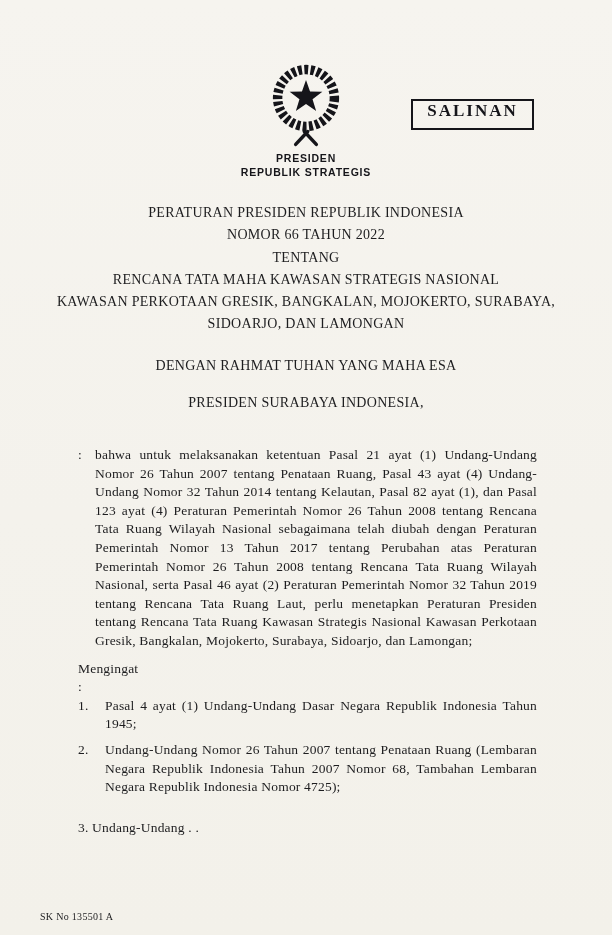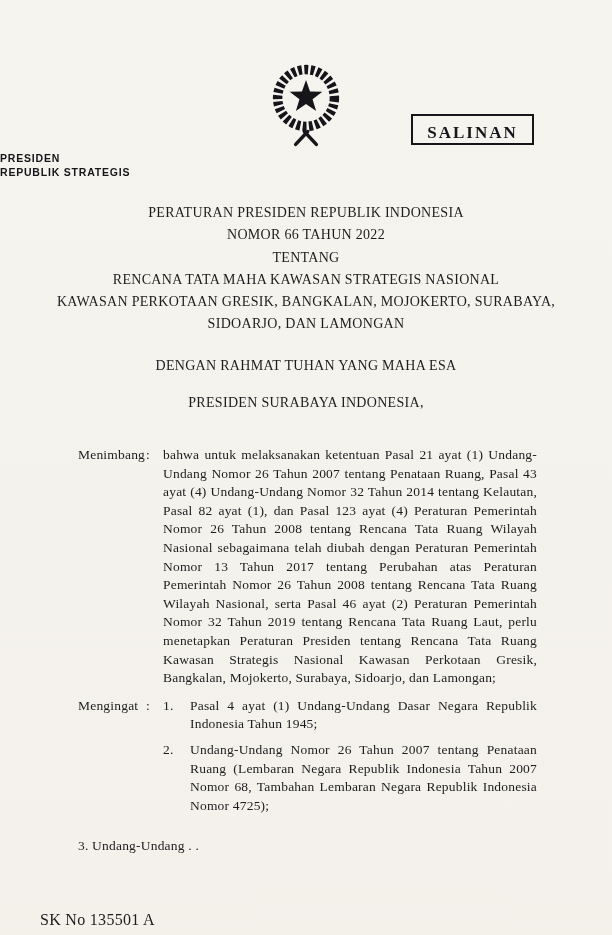--- a/index.html
+++ b/index.html
@@ -10,43 +10,43 @@
     margin: 0 auto;
     background: linear-gradient(180deg, #f6f4ef 0%, #f4f2ec 55%, #f3f1ea 100%);
     color: #1d1d1f;
     font-family: "Liberation Serif", serif;
     overflow: hidden;
   }
 
   
   .stamp {
     position: absolute;
-    top: 114px; left: 411px;
+    top: 99px; left: 411px;
     width: 119px; height: 27px;
     border: 2.5px solid #15151a;
-    display: flex; align-items: flex-end; justify-content: center;
+    display: flex; align-items: flex-start; justify-content: center;
     font-weight: bold;
     font-size: 17px;
     letter-spacing: 2px;
     color: #15151a;
   }
 
   
   .emblem {
     position: absolute;
     top: 57px; left: 263px;
     width: 86px; height: 94px;
   }
   .emblem svg { width: 100%; height: 100%; display: block; }
 
   
   .letterhead {
     position: absolute;
     top: 152px; left: 0; width: 100%;
-    text-align: left;
+    text-align: center;
     font-family: "Liberation Sans", sans-serif;
     font-weight: bold;
     color: #15151a;
   }
   .letterhead .lh1 { font-size: 10.5px; letter-spacing: 0.8px; }
   .letterhead .lh2 { font-size: 10.5px; letter-spacing: 0.8px; margin-top: 2px; }
 
   
   .title-block {
     position: absolute;
@@ -73,35 +73,35 @@
     top: 446px; left: 78px;
     width: 459px;
     font-size: 13.5px;
     line-height: 18.6px;
     letter-spacing: 0.2px;
   }
   .clause { display: flex; }
   .clause-label { width: 68px; flex: none; }
   .clause-colon { width: 17px; flex: none; text-align: left; }
   .clause-text { flex: 1; text-align: justify; }
-  .mengingat { margin-top: 9px; }
+  .mengingat { margin-top: 9px; flex-direction: column; }
   .num-item { display: flex; }
   .num-item + .num-item { margin-top: 7px; }
   .num { width: 27px; flex: none; }
   .num-text { flex: 1; text-align: justify; }
   .catchword {
     text-align: left;
     padding-right: 17px;
     margin-top: 22px;
   }
 
   .footer {
     position: absolute;
     top: 911px; left: 40px;
-    font-size: 16px;
+    font-size: 10px;
     letter-spacing: 0.3px;
   }
 </style>
 </head>
 <body>
 
 <div class="page">
 
   <div class="stamp">
     <span>SALINAN</span>
@@ -128,21 +128,20 @@
     <div>KAWASAN PERKOTAAN GRESIK, BANGKALAN, MOJOKERTO, SURABAYA,</div>
     <div>SIDOARJO, DAN LAMONGAN</div>
   </div>
 
   <div class="invocation">DENGAN RAHMAT TUHAN YANG MAHA ESA</div>
   <div class="salutation">PRESIDEN SURABAYA INDONESIA,</div>
 
   <div class="doc-body">
 
     <div class="clause">
-      <div class="clause-label">Menimbang</div>
       <div class="clause-colon">:</div>
       <div class="clause-text">bahwa untuk melaksanakan ketentuan Pasal 21 ayat (1) Undang-Undang Nomor 26 Tahun 2007 tentang Penataan Ruang, Pasal 43 ayat (4) Undang-Undang Nomor 32 Tahun 2014 tentang Kelautan, Pasal 82 ayat (1), dan Pasal 123 ayat (4) Peraturan Pemerintah Nomor 26 Tahun 2008 tentang Rencana Tata Ruang Wilayah Nasional sebagaimana telah diubah dengan Peraturan Pemerintah Nomor 13 Tahun 2017 tentang Perubahan atas Peraturan Pemerintah Nomor 26 Tahun 2008 tentang Rencana Tata Ruang Wilayah Nasional, serta Pasal 46 ayat (2) Peraturan Pemerintah Nomor 32 Tahun 2019 tentang Rencana Tata Ruang Laut, perlu menetapkan Peraturan Presiden tentang Rencana Tata Ruang Kawasan Strategis Nasional Kawasan Perkotaan Gresik, Bangkalan, Mojokerto, Surabaya, Sidoarjo, dan Lamongan;</div>
     </div>
 
     <div class="clause mengingat">
       <div class="clause-label">Mengingat</div>
       <div class="clause-colon">:</div>
       <div class="clause-text">
         <div class="num-item">
           <div class="num">1.</div>

